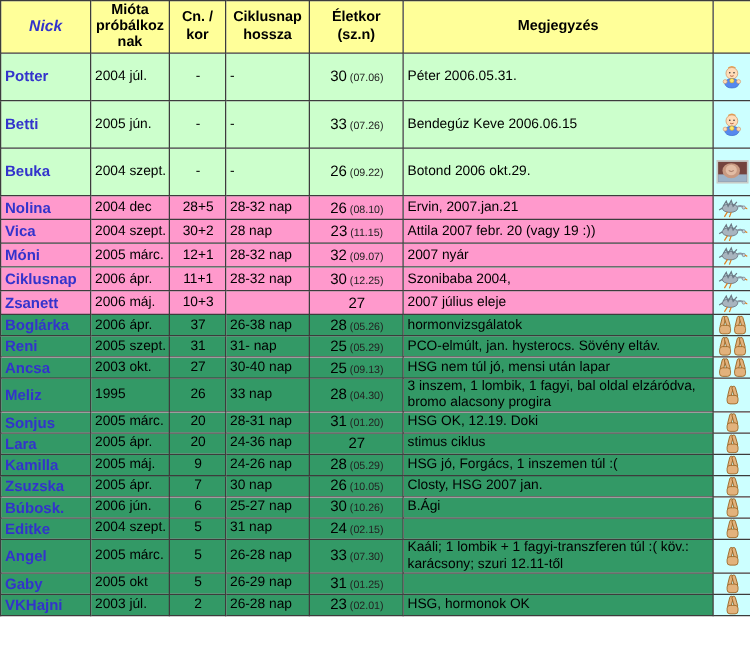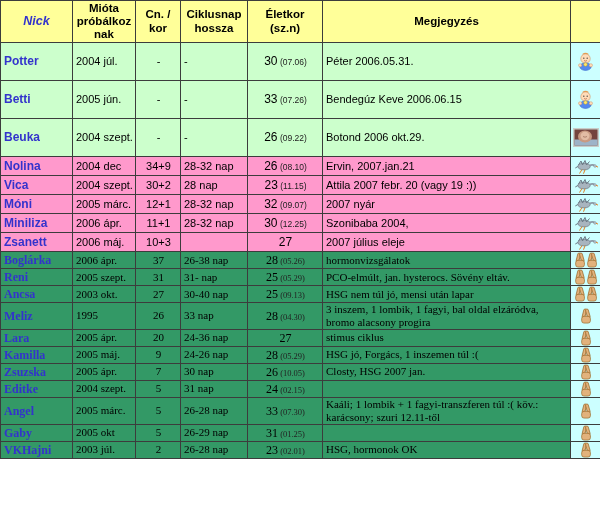--- a/index.html
+++ b/index.html
@@ -11,21 +11,21 @@
   table{width:600px;border-collapse:collapse;table-layout:fixed;}
   th,td{border:1px solid var(--border);overflow:hidden;}
   thead tr{height:42px;}
   th{background:var(--header-bg);font-size:11.5px;font-weight:bold;color:#000;
      text-align:center;vertical-align:middle;padding:0 1px;line-height:1.15;
      overflow-wrap:anywhere;}
   th.nick-h{color:var(--nick);font-size:12.5px;font-style:italic;}
   td{font-size:11px;color:#000;padding:0 2px 0 3px;line-height:1.18;vertical-align:middle;}
   tr.g-born{height:38px;} tr.g-born td{background:var(--born-bg);}
   tr.g-preg{height:19px;} tr.g-preg td{background:var(--preg-bg);}
-  tr.g-try{height:17px;font-family:Liberation Serif, serif;}  tr.g-try td{background:var(--try-bg);}
+  tr.g-try{height:17px;}  tr.g-try td{background:var(--try-bg);}
   td.nick{color:var(--nick);font-weight:bold;font-size:12px;white-space:nowrap;}
   td.cn,td.age{text-align:center;}
   td.iconcell{background:var(--icon-bg) !important;text-align:center;padding:0;}
   td.iconcell svg{vertical-align:middle;}
   span.age-num{font-size:12px;}
   span.age-date{font-size:8.5px;color:#222;}
 </style>
 </head>
 <body>
 
@@ -101,21 +101,21 @@
               <rect x="1.5" y="1.5" width="23" height="16" fill="#74443E"></rect>
               <rect x="1.5" y="11.5" width="23" height="6" fill="#9DB3C8"></rect>
               <ellipse cx="12" cy="8.5" rx="7" ry="6" fill="#C89A82"></ellipse>
               <ellipse cx="12" cy="8" rx="4.5" ry="4.2" fill="#E2BCA4"></ellipse>
               <path d="M10 8.5 q2 1.4 4 0" stroke="#8a5a4a" stroke-width="0.6" fill="none"></path>
             </svg></span></td>
       </tr>
       <tr class="g-preg">
         <td class="nick">Nolina</td>
         <td class="since">2004 dec</td>
-        <td class="cn">34+9</td>
+        <td class="cn">28+5</td>
         <td class="cycle">28-32 nap</td>
         <td class="age"><span class="age-num">26</span><span class="age-date"> (08.10)</span></td>
         <td class="note">Ervin, 2007.jan.21</td>
         <td class="iconcell"><span><svg width="24" height="18" viewBox="0 0 24 18">
               <ellipse cx="10" cy="9.5" rx="6.2" ry="3.4" fill="#A8B4BE" stroke="#6B7884" stroke-width="0.7"></ellipse>
               <path d="M4.5 8 l2.5 -4 l1.5 4 l2.5 -4.5 l1.5 4.5 l3 -3.5" stroke="#6B7884" stroke-width="1" fill="none"></path>
               <path d="M15.5 8.5 q3.5 -1.5 5.5 0.5" stroke="#8B98A4" stroke-width="1.6" fill="none"></path>
               <circle cx="21" cy="9" r="1.3" fill="#C9D2D9" stroke="#6B7884" stroke-width="0.5"></circle>
               <path d="M22 9.2 l2 0.9" stroke="#E08020" stroke-width="1" fill="none"></path>
               <path d="M8 12.5 l-2.5 4 M11 12.7 l-1.5 4" stroke="#E08020" stroke-width="1" fill="none"></path>
@@ -150,21 +150,21 @@
               <ellipse cx="10" cy="9.5" rx="6.2" ry="3.4" fill="#A8B4BE" stroke="#6B7884" stroke-width="0.7"></ellipse>
               <path d="M4.5 8 l2.5 -4 l1.5 4 l2.5 -4.5 l1.5 4.5 l3 -3.5" stroke="#6B7884" stroke-width="1" fill="none"></path>
               <path d="M15.5 8.5 q3.5 -1.5 5.5 0.5" stroke="#8B98A4" stroke-width="1.6" fill="none"></path>
               <circle cx="21" cy="9" r="1.3" fill="#C9D2D9" stroke="#6B7884" stroke-width="0.5"></circle>
               <path d="M22 9.2 l2 0.9" stroke="#E08020" stroke-width="1" fill="none"></path>
               <path d="M8 12.5 l-2.5 4 M11 12.7 l-1.5 4" stroke="#E08020" stroke-width="1" fill="none"></path>
               <path d="M3.8 9.5 l-2.5 1.5" stroke="#6B7884" stroke-width="1" fill="none"></path>
             </svg></span></td>
       </tr>
       <tr class="g-preg">
-        <td class="nick">Miniliza</td>
+        <td class="nick">Ciklusnap</td>
         <td class="since">2006 ápr.</td>
         <td class="cn">11+1</td>
         <td class="cycle">28-32 nap</td>
         <td class="age"><span class="age-num">30</span><span class="age-date"> (12.25)</span></td>
         <td class="note">Szonibaba 2004,</td>
         <td class="iconcell"><span><svg width="24" height="18" viewBox="0 0 24 18">
               <ellipse cx="10" cy="9.5" rx="6.2" ry="3.4" fill="#A8B4BE" stroke="#6B7884" stroke-width="0.7"></ellipse>
               <path d="M4.5 8 l2.5 -4 l1.5 4 l2.5 -4.5 l1.5 4.5 l3 -3.5" stroke="#6B7884" stroke-width="1" fill="none"></path>
               <path d="M15.5 8.5 q3.5 -1.5 5.5 0.5" stroke="#8B98A4" stroke-width="1.6" fill="none"></path>
               <circle cx="21" cy="9" r="1.3" fill="#C9D2D9" stroke="#6B7884" stroke-width="0.5"></circle>
@@ -262,20 +262,35 @@
         <td class="note">3 inszem, 1 lombik, 1 fagyi, bal oldal elzáródva, bromo alacsony progira</td>
         <td class="iconcell"><span><svg width="12" height="16" viewBox="0 0 13 17">
               <g fill="#E2B27C" stroke="#96601E" stroke-width="0.7">
                 <rect x="3.2" y="0.8" width="3" height="10" rx="1.5" transform="rotate(14 4.7 5.8)"></rect>
                 <rect x="7" y="0.8" width="3" height="10" rx="1.5" transform="rotate(-16 8.5 5.8)"></rect>
                 <rect x="1.8" y="8.8" width="9.5" height="7.4" rx="2.6"></rect>
               </g>
             </svg></span></td>
       </tr>
       <tr class="g-try">
+        <td class="nick">Sonjus</td>
+        <td class="since">2005 márc.</td>
+        <td class="cn">20</td>
+        <td class="cycle">28-31 nap</td>
+        <td class="age"><span class="age-num">31</span><span class="age-date"> (01.20)</span></td>
+        <td class="note">HSG OK, 12.19. Doki</td>
+        <td class="iconcell"><span><svg width="12" height="16" viewBox="0 0 13 17">
+              <g fill="#E2B27C" stroke="#96601E" stroke-width="0.7">
+                <rect x="3.2" y="0.8" width="3" height="10" rx="1.5" transform="rotate(14 4.7 5.8)"></rect>
+                <rect x="7" y="0.8" width="3" height="10" rx="1.5" transform="rotate(-16 8.5 5.8)"></rect>
+                <rect x="1.8" y="8.8" width="9.5" height="7.4" rx="2.6"></rect>
+              </g>
+            </svg></span></td>
+      </tr>
+      <tr class="g-try">
         <td class="nick">Lara</td>
         <td class="since">2005 ápr.</td>
         <td class="cn">20</td>
         <td class="cycle">24-36 nap</td>
         <td class="age"><span class="age-num">27</span></td>
         <td class="note">stimus ciklus</td>
         <td class="iconcell"><span><svg width="12" height="16" viewBox="0 0 13 17">
               <g fill="#E2B27C" stroke="#96601E" stroke-width="0.7">
                 <rect x="3.2" y="0.8" width="3" height="10" rx="1.5" transform="rotate(14 4.7 5.8)"></rect>
                 <rect x="7" y="0.8" width="3" height="10" rx="1.5" transform="rotate(-16 8.5 5.8)"></rect>
@@ -307,20 +322,35 @@
         <td class="note">Closty, HSG 2007 jan.</td>
         <td class="iconcell"><span><svg width="12" height="16" viewBox="0 0 13 17">
               <g fill="#E2B27C" stroke="#96601E" stroke-width="0.7">
                 <rect x="3.2" y="0.8" width="3" height="10" rx="1.5" transform="rotate(14 4.7 5.8)"></rect>
                 <rect x="7" y="0.8" width="3" height="10" rx="1.5" transform="rotate(-16 8.5 5.8)"></rect>
                 <rect x="1.8" y="8.8" width="9.5" height="7.4" rx="2.6"></rect>
               </g>
             </svg></span></td>
       </tr>
       <tr class="g-try">
+        <td class="nick">Búbosk.</td>
+        <td class="since">2006 jún.</td>
+        <td class="cn">6</td>
+        <td class="cycle">25-27 nap</td>
+        <td class="age"><span class="age-num">30</span><span class="age-date"> (10.26)</span></td>
+        <td class="note">B.Ági</td>
+        <td class="iconcell"><span><svg width="12" height="16" viewBox="0 0 13 17">
+              <g fill="#E2B27C" stroke="#96601E" stroke-width="0.7">
+                <rect x="3.2" y="0.8" width="3" height="10" rx="1.5" transform="rotate(14 4.7 5.8)"></rect>
+                <rect x="7" y="0.8" width="3" height="10" rx="1.5" transform="rotate(-16 8.5 5.8)"></rect>
+                <rect x="1.8" y="8.8" width="9.5" height="7.4" rx="2.6"></rect>
+              </g>
+            </svg></span></td>
+      </tr>
+      <tr class="g-try">
         <td class="nick">Editke</td>
         <td class="since">2004 szept.</td>
         <td class="cn">5</td>
         <td class="cycle">31 nap</td>
         <td class="age"><span class="age-num">24</span><span class="age-date"> (02.15)</span></td>
         <td class="note"></td>
         <td class="iconcell"><span><svg width="12" height="16" viewBox="0 0 13 17">
               <g fill="#E2B27C" stroke="#96601E" stroke-width="0.7">
                 <rect x="3.2" y="0.8" width="3" height="10" rx="1.5" transform="rotate(14 4.7 5.8)"></rect>
                 <rect x="7" y="0.8" width="3" height="10" rx="1.5" transform="rotate(-16 8.5 5.8)"></rect>

